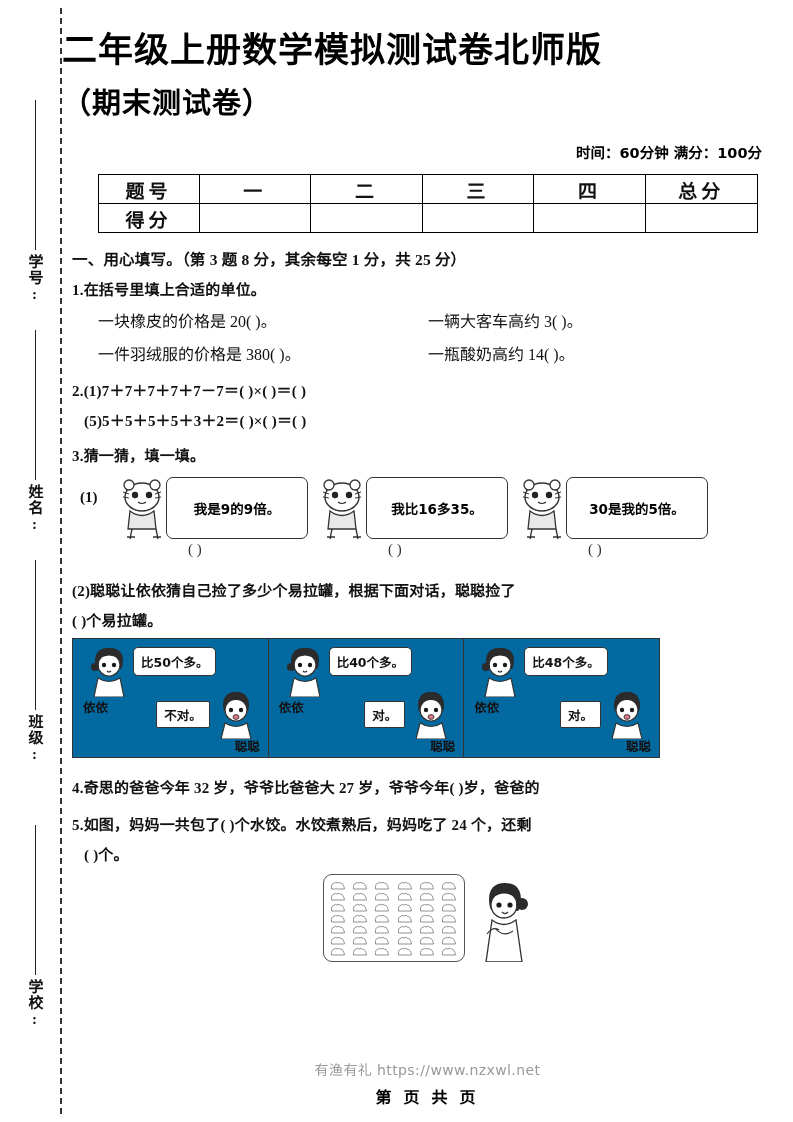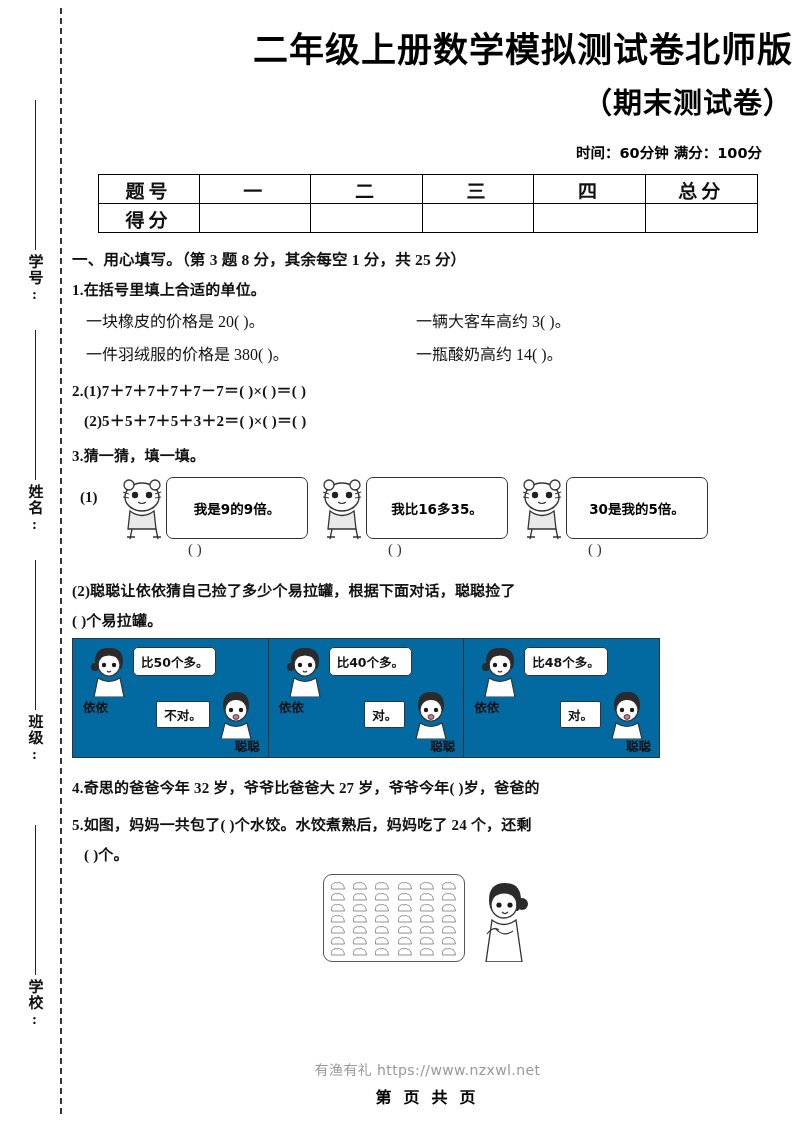--- a/index.html
+++ b/index.html
@@ -56,21 +56,21 @@
 
   
   #sheet {
     position: absolute;
     left: 62px; top: 0;
     width: 731px; height: 1122px;
   }
 
   
   #title-block {
-    text-align: right;
+    text-align: left;
     padding-top: 30px;
   }
   #title-main {
     font-family: "DejaVu Sans", "Liberation Sans", sans-serif;
     font-weight: bold;
     font-size: 35px;
     letter-spacing: 1px;
     line-height: 1.18;
     color: #000;
   }
@@ -128,21 +128,21 @@
     font-size: 15px;
     margin: 9px 0 0 10px;
     letter-spacing: 0.2px;
     font-weight: bold;
   }
   .indent1 { margin-left: 36px; }
   .indent2 { margin-left: 22px; }
 
   .two-col {
     display: flex;
-    margin: 9px 0 0 24px;
+    margin: 9px 0 0 36px;
   }
   .two-col .c1 { width: 330px; }
   .two-col .c2 { width: 330px; }
 
   
   #tiger-row {
     position: relative;
     margin: 6px 0 0 10px;
     height: 92px;
   }
@@ -364,21 +364,21 @@
   <div class="two-col">
     <div class="c1">一块橡皮的价格是 20(        )。</div>
     <div class="c2">一辆大客车高约 3(        )。</div>
   </div>
   <div class="two-col">
     <div class="c1">一件羽绒服的价格是 380(        )。</div>
     <div class="c2">一瓶酸奶高约 14(        )。</div>
   </div>
 
   <div class="qline" style="margin-top:14px;">2.(1)7＋7＋7＋7＋7－7＝(        )×(        )＝(        )</div>
-  <div class="qline indent2">(2)5＋5＋7＋5＋3＋2＝(        )×(        )＝(        )</div>
+  <div class="qline indent2">(5)5＋5＋5＋5＋3＋2＝(        )×(        )＝(        )</div>
 
   <div class="qline" style="margin-top:14px;">3.猜一猜，填一填。</div>
 
   <div id="tiger-row">
     <span style="position:absolute;left:8px;top:18px;font-size:15px;font-weight:bold;">(1)</span>
 
     <div class="tiger-cell" style="left:44px;">
       <svg class="tiger-art" viewBox="0 0 56 66">
         <ellipse cx="26" cy="22" rx="17" ry="14" fill="#fff" stroke="#333" stroke-width="1.4"></ellipse>
         <circle cx="13" cy="10" r="5" fill="#fff" stroke="#333" stroke-width="1.3"></circle>

